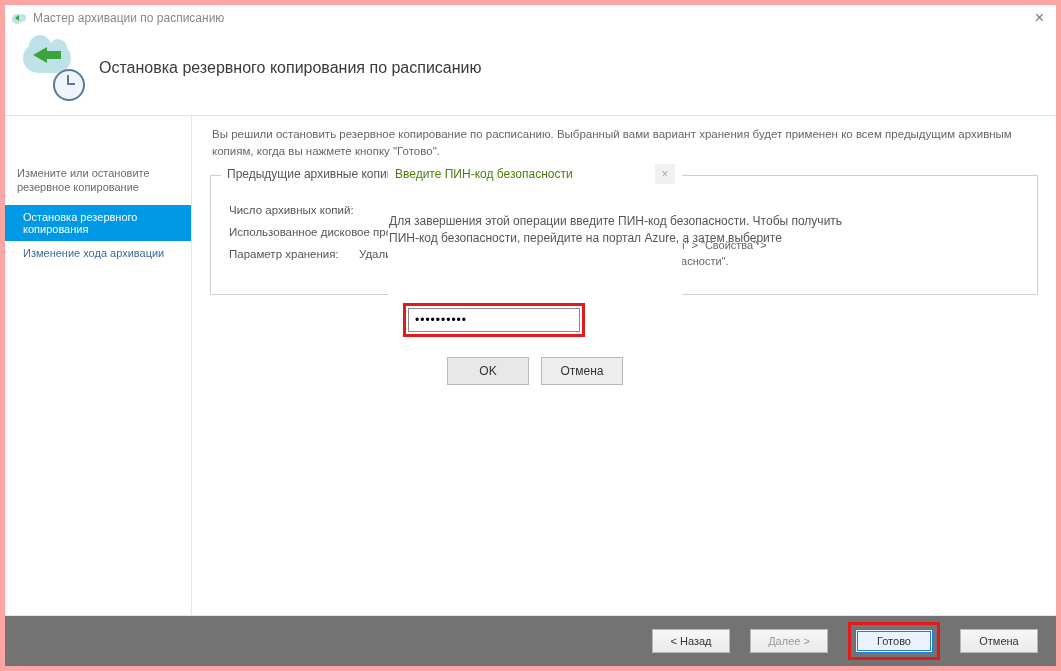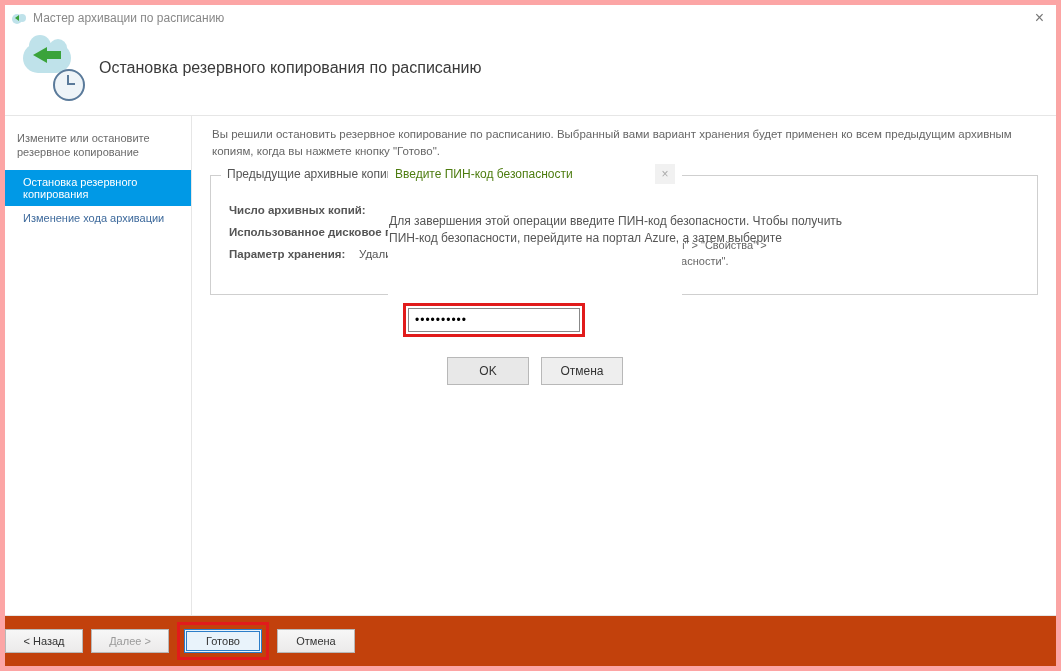--- a/index.html
+++ b/index.html
@@ -6,32 +6,32 @@
   .window{width:1061px;height:671px;border:5px solid #fca5a5;position:relative;box-sizing:border-box;overflow:hidden;}
   .titlebar{height:26px;display:flex;align-items:center;padding:0 6px;color:#888;}
   .titlebar .ticon{width:16px;height:16px;margin-right:6px;display:inline-block;}
   .titlebar .title{flex:1;font-size:12px;}
   .titlebar .close{font-size:16px;color:#777;padding:0 6px;cursor:pointer;}
   .header{display:flex;align-items:center;padding:8px 20px 18px 18px;}
   .header-icon{width:58px;height:58px;position:relative;margin-right:18px;}
   .header-title{font-size:16px;color:#3a3a3a;}
   .body{display:flex;height:calc(100% - 26px - 84px - 50px);border-top:1px solid #e6e6e6;}
   .sidebar{width:186px;padding-top:10px;}
-  .sidebar .intro{font-size:11px;color:#6a6a6a;padding:6px 10px 10px 12px;line-height:1.25;}
+  .sidebar .intro{font-size:11px;color:#6a6a6a;padding:6px 10px 10px 12px;line-height:1.25;margin-top:35px;}
   .sidebar .item{font-size:11px;padding:6px 8px 6px 18px;color:#3e6a9c;cursor:pointer;}
   .sidebar .item.active{background:#0099e6;color:#fff;}
   .content{flex:1;border-left:1px solid #e6e6e6;position:relative;padding:4px 18px 0 18px;}
   .paragraph{font-size:11.5px;color:#666;line-height:1.5;padding:6px 2px 14px 2px;}
   .fieldset{border:1px solid #cfcfcf;position:relative;padding:18px 18px 24px 18px;}
   .fieldset .legend{position:absolute;top:-9px;left:10px;background:#fff;padding:0 6px;color:#555;font-size:12px;}
   .row{display:flex;align-items:center;font-size:11.5px;color:#555;margin:10px 0;}
-  .row .lbl{min-width:230px;font-weight:bold;}
+  .row .lbl{min-width:230px;}
   .row .val{color:#555;}
   .link{color:#2a6bb5;cursor:pointer;}
-  .footer{position:absolute;left:0;right:0;bottom:0;height:50px;border-top:1px solid #e6e6e6;display:flex;align-items:center;justify-content:flex-start;padding-right:18px;gap:8px;background:#c2410c;}
+  .footer{position:absolute;left:0;right:0;bottom:0;height:50px;border-top:1px solid #e6e6e6;display:flex;align-items:center;justify-content:flex-end;padding-right:18px;gap:20px;background:#737373;}
   .btn{min-width:78px;height:24px;border:1px solid #b8b8b8;background:linear-gradient(#f7f7f7,#eceaea);font-size:11px;color:#333;cursor:pointer;}
   .btn.disabled{color:#9a9a9a;cursor:default;}
   .btn.primary{background:#e9f3fb;border:1px solid #2b7dc9;outline:1px solid #2b7dc9;outline-offset:-3px;}
   .hl{border:3px solid #e11b1b;padding:2px;display:inline-block;}
   .footer .hl{padding:4px;}
   
   .dialog{position:absolute;top:222px;left:390px;width:292px;background:#fff;border:1px solid #fff;box-shadow:0 0 0 rgba(0,0,0,0);}
   .dialog .dtitle{display:flex;align-items:center;height:30px;padding:0 6px;}
   .dialog .dtitle .txt{flex:1;color:#4d7c0f;font-size:12px;}
   .dialog .dtitle .x{width:20px;height:20px;text-align:center;color:#aaa;background:#f1f1f1;cursor:pointer;line-height:20px;}

